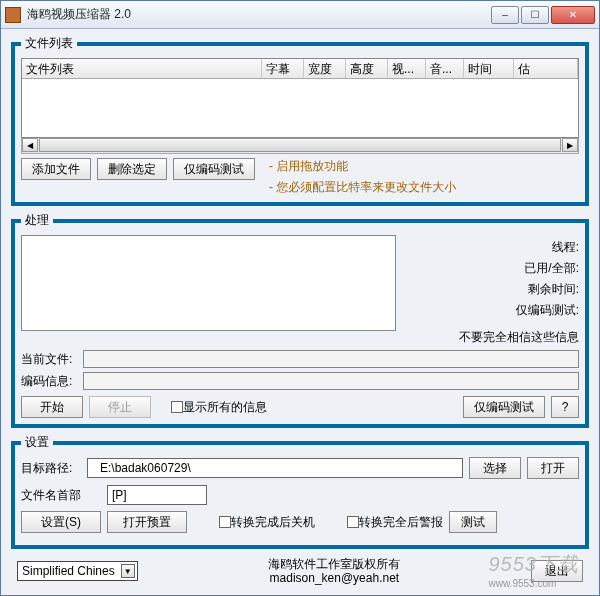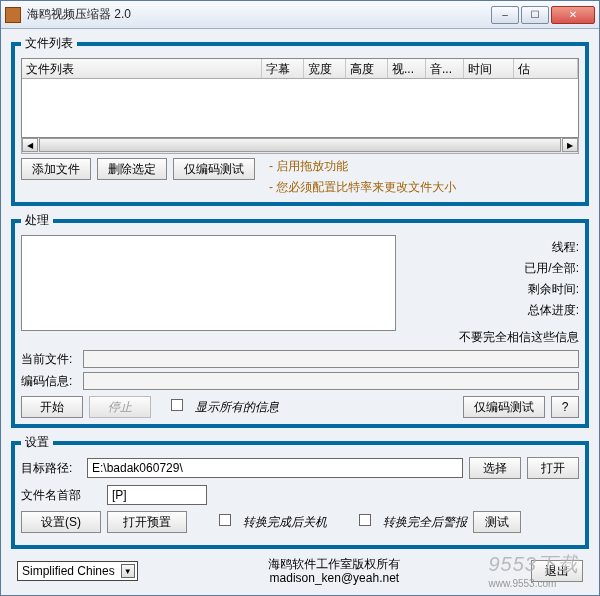--- a/index.html
+++ b/index.html
@@ -17,33 +17,33 @@
 .table-wrap { border:1px solid #888; background:#fff; height:80px; overflow:hidden;}
 .thead { display:flex; background:linear-gradient(#fafafa,#e8e8e8); border-bottom:1px solid #aaa; height:20px;}
 .thead .th { border-right:1px solid #c8c8c8; padding:2px 4px; font-size:12px; color:#000; white-space:nowrap; overflow:hidden;}
 .tbody { height:60px; background:#fff;}
 .hscroll { height:16px; background:#e8e8e8; border:1px solid #aaa; border-top:none; position:relative;}
 .hscroll .larrow, .hscroll .rarrow { width:16px;height:14px;position:absolute;top:0;background:linear-gradient(#fdfdfd,#d8d8d8);border:1px solid #999;display:flex;align-items:center;justify-content:center;font-size:8px;}
 .hscroll .larrow{left:0;} .hscroll .rarrow{right:0;}
 .hscroll .thumb{position:absolute;left:17px;top:0;right:17px;height:14px;background:linear-gradient(#f6f6f6,#d6d6d6);border:1px solid #999;}
 .btnrow { display:flex; align-items:center; gap:6px; margin-top:4px;}
 .btn { height:22px; padding:8px 10px; background:linear-gradient(#fdfdfd,#e4e4e4); border:1px solid #888; font-size:12px; display:inline-flex;align-items:center;justify-content:center; white-space:nowrap;}
-.btn.dis { color:#9a9a9a; border-color:#bbb;font-style:italic;}
+.btn.dis { color:#9a9a9a; border-color:#bbb;}
 .note { display:inline-block; color:#a16207;}
 .proc-layout{display:flex; gap:3px;}
 .proc-box{flex:1;border:1px solid #888;background:#fff;height:96px;}
 .proc-side{width:180px; font-size:12px; display:flex;flex-direction:column; gap:4px; padding-top:4px;}
 .proc-side .row{display:flex;justify-content:flex-end;gap:4px;}
 .lab-row{display:flex;align-items:center;gap:0;margin-top:4px;}
 .lab-row .lab{width:62px;text-align:left;}
 .sunk{flex:1;height:18px;border:1px solid #888;background:#f4f4f4;}
-.chk{display:inline-flex;gap:12px;font-style:italic;}
+.chk{display:inline-flex;align-items:center;gap:0;}
 .chk .box{width:12px;height:12px;border:1px solid #666;background:#fff;}
 .settings .row1{display:flex;align-items:center;gap:6px;margin-bottom:6px;}
-.settings .txt{flex:1;height:20px;border:1px solid #666;background:#fff;padding:1px 4px;font-size:12px;}
+.settings .txt{flex:1;height:20px;border:1px solid #666;background:#fff;padding:1px 12px;font-size:12px;}
 .settings .row2{display:flex;align-items:center;gap:6px;margin-bottom:6px;}
 .shortin{width:100px;height:20px;border:1px solid #666;background:#fff;padding:1px 4px;font-size:12px;}
 .select{height:20px;border:1px solid #444;background:#fff;display:inline-flex;align-items:center;padding:0 2px 0 4px;gap:6px;}
 .select .arrow{width:14px;height:14px;border:1px solid #666;background:linear-gradient(#f8f8f8,#ddd);display:flex;align-items:center;justify-content:center;font-size:8px;}
 .footer{display:flex;align-items:center;justify-content:space-between;padding:2px 6px 0 6px;}
 .footer .credit{flex:1;text-align:center;font-size:12px;color:#000;line-height:1.2;}
 .watermark{position:absolute;right:20px;bottom:6px;font-size:20px;font-style:italic;color:#b0b0b0;font-weight:normal;letter-spacing:1px;opacity:0.85;}
 .watermark small{font-size:10px;color:#888;display:block;font-style:normal;letter-spacing:0;}
 </style>
 </head>
@@ -101,21 +101,21 @@
           <div class="row">
               <span>线程:</span>
             </div>
           <div class="row">
               <span>已用/全部:</span>
             </div>
           <div class="row">
               <span>剩余时间:</span>
             </div>
           <div class="row">
-              <span>总体进度:</span>
+              <span>仅编码测试:</span>
             </div>
           <div class="row" style="justify-content:flex-end;margin-top:6px;">
               <span>不要完全相信这些信息</span>
             </div>
         </div>
       </div>
       <div class="lab-row">
           <span class="lab">当前文件:</span>
           <div class="sunk"></div>
         </div>

